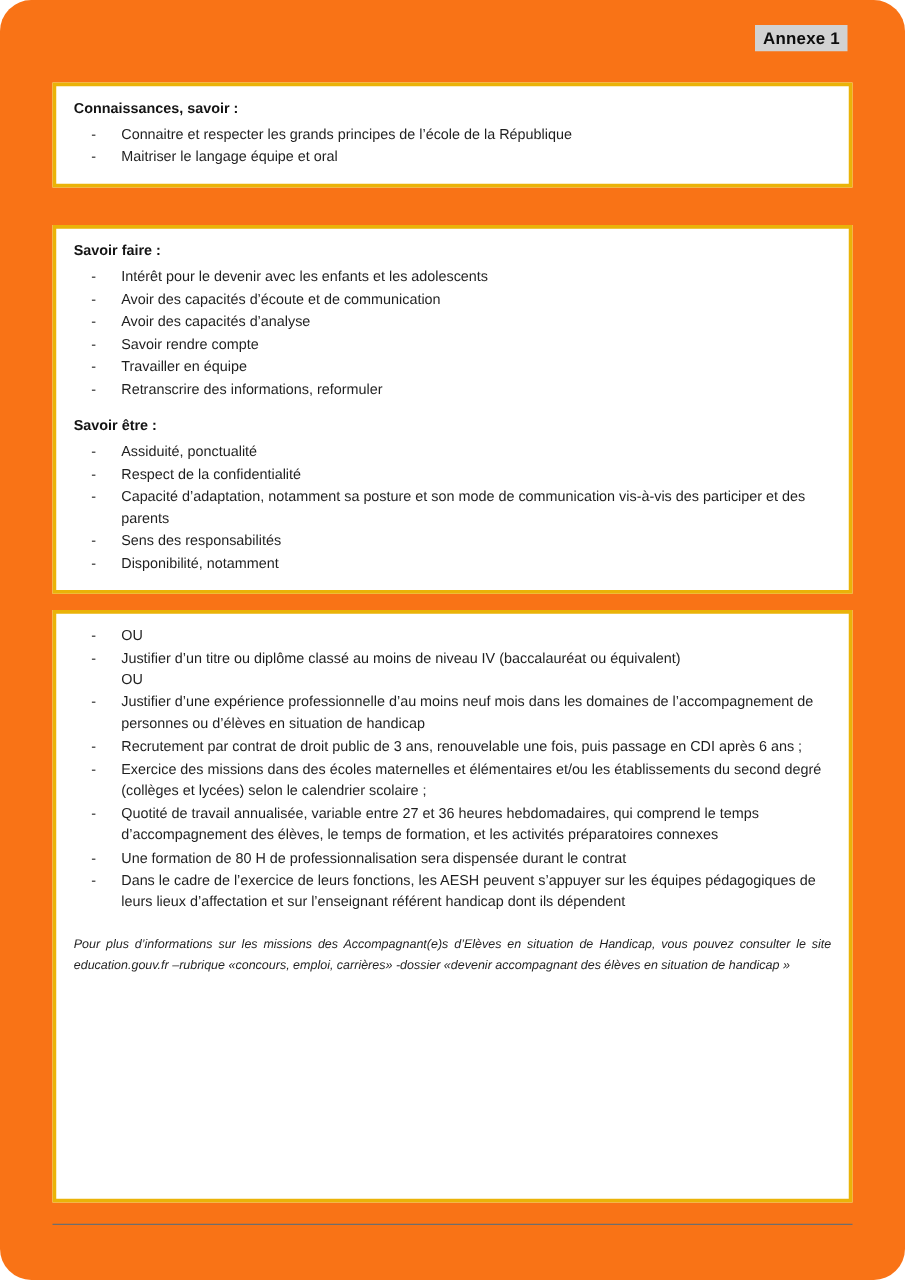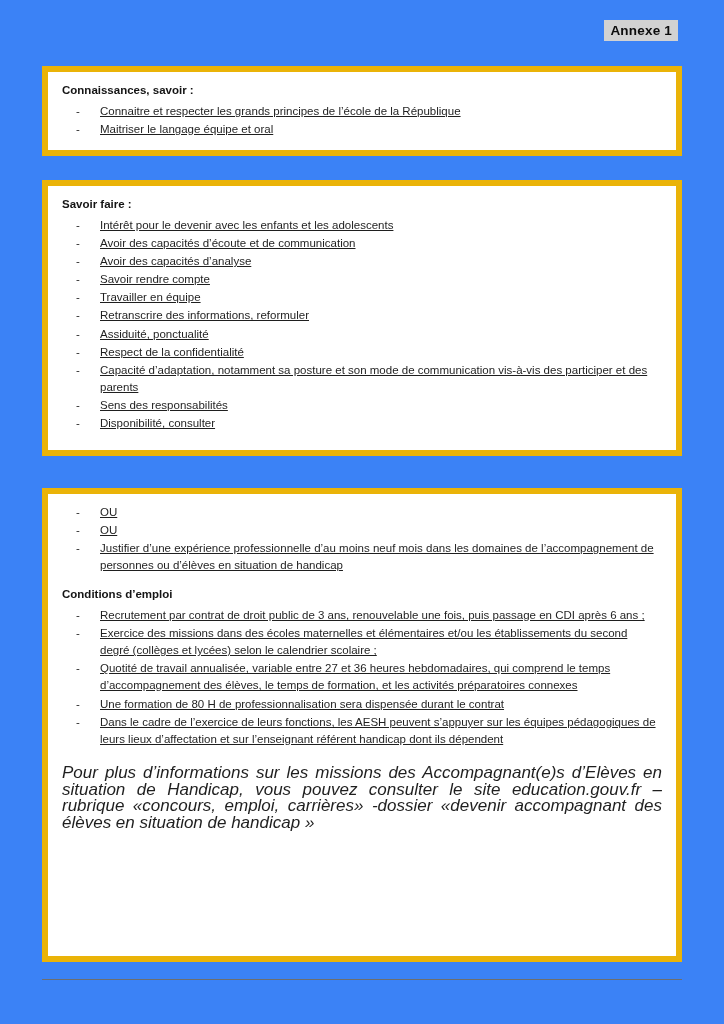--- a/index.html
+++ b/index.html
@@ -4,37 +4,37 @@
 <style>
   * { margin: 0; padding: 0; box-sizing: border-box; }
   html, body { background: #ffffff; }
   body {
     width: 724px; height: 1024px;
     position: relative;
     font-family: "Liberation Sans", sans-serif;
     color: #1f1f1f;
     overflow: hidden;
   }
-  .page { position: absolute; inset: 0; background: #3b82f6; }
+  .page { position: absolute; inset: 0; background: #f97316; border-radius: 25px; }
 
   .annexe-label {
     position: absolute;
     top: 20px; right: 46px;
     background: #d2d2d2;
     font-size: 13.5px;
     font-weight: 700;
     color: #0d0d0d;
     padding: 3px 6px;
     letter-spacing: 0.2px;
   }
 
   .box {
     position: absolute;
     left: 42px; width: 640px;
-    border: 6px solid #eab308;
+    border: 3px solid #eab308;
     background: #ffffff;
     padding: 10px 14px 10px 14px;
   }
   .box-0 { top: 66px;  min-height: 68px;  }
   .box-1 { top: 180px; min-height: 276px; }
   .box-2 { top: 488px; min-height: 474px; }
 
   .section-heading {
     font-size: 11.5px;
     font-weight: 700;
@@ -49,24 +49,24 @@
     font-size: 11.5px;
     line-height: 17px;
     margin-bottom: 1px;
   }
   .dash {
     flex: none;
     width: 38px;
     padding-left: 14px;
     color: #1f1f1f;
   }
-  .item-text { flex: 1; padding-right: 4px; text-decoration: underline; }
+  .item-text { flex: 1; padding-right: 4px; }
 
   .note {
-    font-size: 17px;
+    font-size: 10px;
     font-style: italic;
     line-height: 16.5px;
     text-align: justify;
     margin-top: 17px;
     color: #1f1f1f;
   }
 
   .bottom-rule {
     position: absolute;
     left: 42px; top: 979px;
@@ -131,20 +131,21 @@
               <div>Travailler en équipe</div>
             </span>
           </div>
           <div class="list-item">
             <span class="dash">-</span>
             <span class="item-text">
               <div>Retranscrire des informations, reformuler</div>
             </span>
           </div>
         </div>
+        <div class="section-heading">Savoir être :</div>
         <div class="bullet-list">
           <div class="list-item">
             <span class="dash">-</span>
             <span class="item-text">
               <div>Assiduité, ponctualité</div>
             </span>
           </div>
           <div class="list-item">
             <span class="dash">-</span>
             <span class="item-text">
@@ -159,47 +160,47 @@
           </div>
           <div class="list-item">
             <span class="dash">-</span>
             <span class="item-text">
               <div>Sens des responsabilités</div>
             </span>
           </div>
           <div class="list-item">
             <span class="dash">-</span>
             <span class="item-text">
-              <div>Disponibilité, consulter</div>
+              <div>Disponibilité, notamment</div>
             </span>
           </div>
         </div>
       </div>
       <div class="box box-2">
         <div class="bullet-list">
           <div class="list-item">
             <span class="dash">-</span>
             <span class="item-text">
               <div>OU</div>
             </span>
           </div>
           <div class="list-item">
             <span class="dash">-</span>
             <span class="item-text">
+              <div>Justifier d’un titre ou diplôme classé au moins de niveau IV (baccalauréat ou équivalent)</div>
               <div>OU</div>
             </span>
           </div>
           <div class="list-item">
             <span class="dash">-</span>
             <span class="item-text">
               <div>Justifier d’une expérience professionnelle d’au moins neuf mois dans les domaines de l’accompagnement de personnes ou d’élèves en situation de handicap</div>
             </span>
           </div>
         </div>
-        <div class="section-heading">Conditions d’emploi</div>
         <div class="bullet-list">
           <div class="list-item">
             <span class="dash">-</span>
             <span class="item-text">
               <div>Recrutement par contrat de droit public de 3 ans, renouvelable une fois, puis passage en CDI après 6 ans ;</div>
             </span>
           </div>
           <div class="list-item">
             <span class="dash">-</span>
             <span class="item-text">

